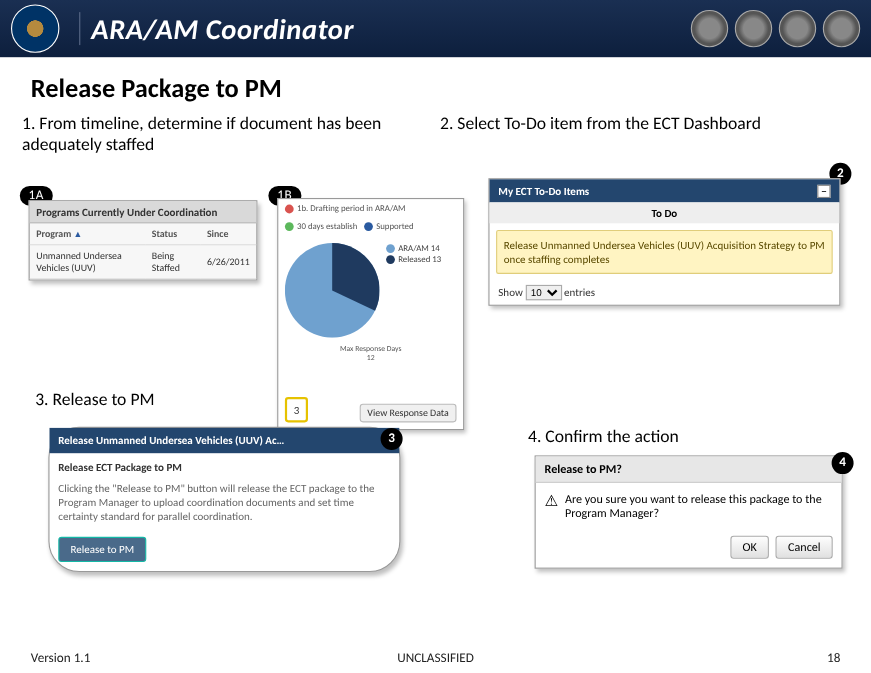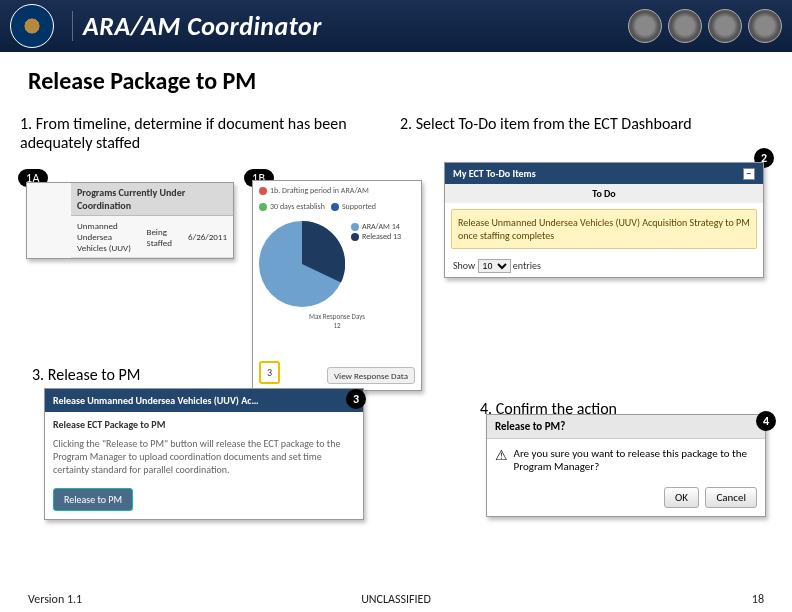--- a/index.html
+++ b/index.html
@@ -9,21 +9,21 @@
     height: 52px; display: flex; align-items: center; padding: 0 10px; color: #fff;
   }
   .seal-main { width: 44px; height: 44px; border-radius: 50%; background: radial-gradient(circle,#fff 30%,#003366 32%,#003366 100%); border:1px solid #fff; margin-right: 8px; position: relative; }
   .seal-main::after{content:"";position:absolute;inset:8px;border-radius:50%;background:radial-gradient(circle,#b58a3e 0,#b58a3e 40%,#003366 42%);}
   .header-divider { width:1px; height:30px; background:#5a6a88; margin:0 10px; }
   .header-title { font-size: 26px; font-weight: 600; letter-spacing: .5px; font-style: italic; }
   .header-seals { margin-left:auto; display:flex; gap:6px; }
   .mini-seal { width:34px; height:34px; border-radius:50%; background:radial-gradient(circle,#888 40%,#555 60%); border:1px solid #aaa; }
   .slide { position: relative; width: 792px; height: 560px; }
   .section-title { font-size: 24px; font-weight: 700; color:#000; padding: 14px 0 8px 28px; }
-  .step-text { font-size: 16px; color:#000;margin-top:11px; }
+  .step-text { font-size: 16px; color:#000; }
   .step1-row { display:flex; padding: 0 20px; }
   .col-left { width: 360px; }
   .col-right { flex:1; padding-left: 20px; }
   .badge { display:inline-block; background:#000; color:#fff; border-radius:10px; font-size:12px; padding:2px 8px; font-weight:400; letter-spacing:.5px;}
   .circ-badge { display:inline-flex; align-items:center; justify-content:center; width:20px;height:20px;border-radius:50%;background:#000;color:#fff;font-size:12px;font-weight:700;}
   .mini-win { border:1px solid #999; background:#f7f7f7; box-shadow:2px 3px 4px rgba(0,0,0,.25); font-size:10px; color:#333;}
   .mini-titlebar{background:#d9d9d9;border-bottom:1px solid #bbb;padding:3px 6px;font-weight:700;display:flex;justify-content:space-between;}
   .mini-table{width:100%;border-collapse:collapse;}
   .mini-table th,.mini-table td{border-bottom:1px solid #ddd;padding:4px 6px;text-align:left;font-size:9px;}
   .mini-table th{color:#555;font-weight:700;}
@@ -76,26 +76,31 @@
       <div class="step-text" style="max-width:330px;">1.  From timeline, determine if document has been adequately staffed</div>
     </div>
     <div class="col-right">
       <div class="step-text">2.  Select To-Do item from the ECT Dashboard</div>
     </div>
   </div>
 
   <div style="position:absolute; left:18px; top:115px;">
     <span class="badge">1A</span>
   </div>
-  <div class="mini-win" style="position:absolute; left:26px; top:130px; width:208px;padding-left:44px;">
+  <div class="mini-win" style="position:absolute; left:26px; top:130px; width:208px;">
     <div class="mini-titlebar">
       <span>Programs Currently Under Coordination</span>
     </div>
     <table class="mini-table">
       <tbody>
+          <tr>
+        <th><span>Program</span> <span style="color:#2a5aa0;font-size:8px;">▲</span></th>
+        <th>Status</th>
+        <th>Since</th>
+      </tr>
       <tr>
         <td>Unmanned Undersea Vehicles (UUV)</td>
         <td>Being Staffed</td>
         <td>6/26/2011</td>
       </tr>
     </tbody>
       </table>
   </div>
 
   <div style="position:absolute; left:244px; top:115px;">
@@ -141,21 +146,21 @@
     <div class="todo-item">Release Unmanned Undersea Vehicles (UUV) Acquisition Strategy to PM once staffing completes</div>
     <div class="todo-foot">
       <span>Show</span>
       <select class="tiny"><option>10</option></select>
       <span>entries</span>
     </div>
   </div>
 
   <div style="position:absolute; left:32px; top:302px;" class="step-text">3.  Release to PM</div>
 
-  <div class="release-panel" style="position:absolute; left:44px; top:336px;">
+  <div class="release-panel" style="position:absolute; left:44px; top:336px;border-radius:28px;">
     <div class="release-head">Release Unmanned Undersea Vehicles (UUV) Ac…</div>
     <div class="release-sub">Release ECT Package to PM</div>
     <div class="release-body">Clicking the "Release to PM" button will release the ECT package to the Program Manager to upload coordination documents and set time certainty standard for parallel coordination.</div>
     <span class="btn-release">Release to PM</span>
   </div>
   <div style="position:absolute; left:346px; top:336px;">
     <span class="circ-badge">3</span>
   </div>
 
   <div style="position:absolute; left:480px; top:336px;" class="step-text">4.  Confirm the action</div>

